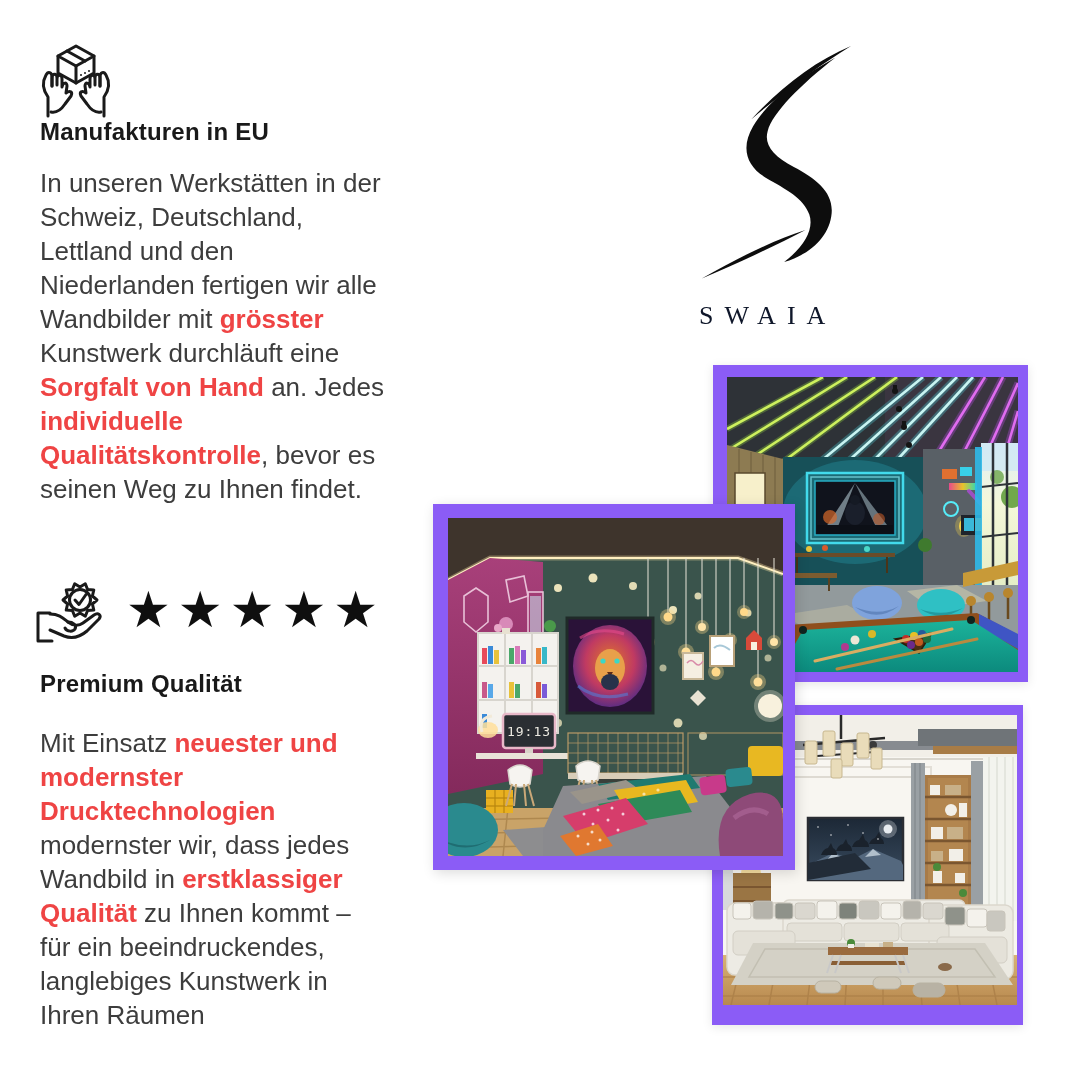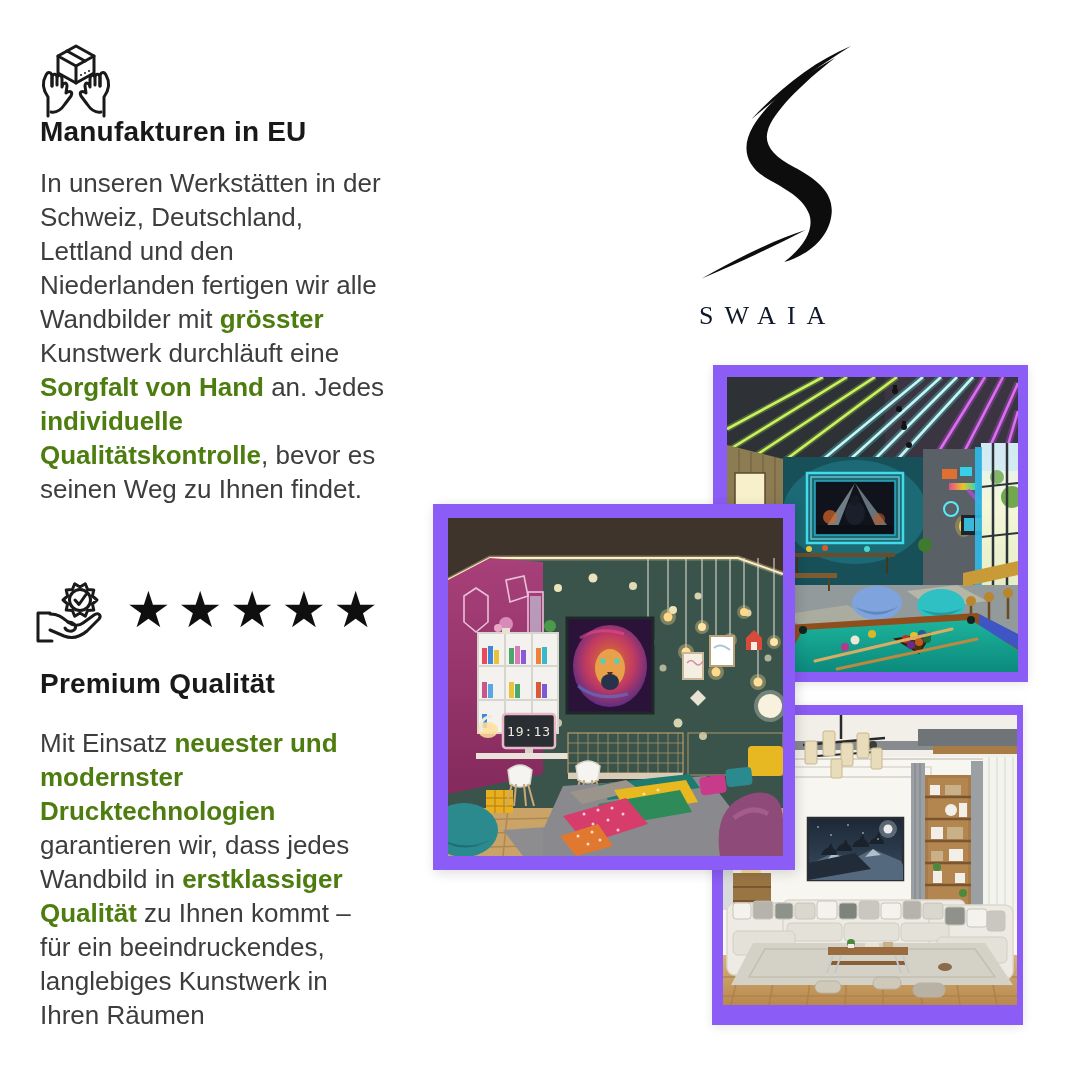--- a/index.html
+++ b/index.html
@@ -1,25 +1,25 @@
 <!DOCTYPE html>
 <html><head>
 <meta charset="utf-8">
 <style>
   html,body{margin:0;padding:0;background:#ffffff;}
   .canvas{position:relative;width:1080px;height:1080px;background:#ffffff;overflow:hidden;
           font-family:"Liberation Sans",sans-serif;}
-  .heading{position:absolute;left:40px;font-weight:700;color:#191919;letter-spacing:.2px;font-size:28px;line-height:40px;}
+  .heading{position:absolute;left:40px;font-weight:700;color:#191919;letter-spacing:.2px;font-size:24px;line-height:40px;}
   .h1{top:112px;}
   .h2{top:664px;}
   .para{position:absolute;left:40px;width:445px;font-size:26px;line-height:34px;color:#3d3d3d;}
   .para1{top:166px;}
   .para2{top:726px;}
   .tline{white-space:pre-wrap;}
-  .para .bold{font-weight:700;color:#4d7c0f;}
+  .para .bold{font-weight:700;color:#ef4444;}
   .stars{position:absolute;left:126px;top:584px;font-size:50px;line-height:52px;letter-spacing:7px;
          color:#0f0f0f;font-family:"DejaVu Sans",sans-serif;}
   .icon-box{position:absolute;left:36px;top:40px;}
   .icon-badge{position:absolute;left:34px;top:574px;}
   .logo-s{position:absolute;left:690px;top:42px;}
   .brand-name{position:absolute;left:699px;top:301px;font-family:"Liberation Serif",serif;
               font-size:26px;letter-spacing:11px;color:#0f172a;}
   .card{position:absolute;background:#8b5cf6;box-shadow:0 2px 10px rgba(0,0,0,.10);}
   .card-game{left:713px;top:365px;width:315px;height:317px;z-index:1;}
   .card-bedroom{left:433px;top:504px;width:362px;height:366px;z-index:3;box-shadow:2px 3px 12px rgba(0,0,0,.14);}
@@ -78,21 +78,21 @@
   </div>
 
   <div class="stars">★★★★★</div>
 
   <div class="heading h2">Premium Qualität</div>
 
   <div class="para para2">
       <div class="tline"><span>Mit Einsatz </span><span class="bold">neuester und</span></div>
       <div class="tline"><span class="bold">modernster</span></div>
       <div class="tline"><span class="bold">Drucktechnologien</span></div>
-      <div class="tline"><span>garantieren wir, dass jedes</span></div>
+      <div class="tline"><span>modernster wir, dass jedes</span></div>
       <div class="tline"><span>Wandbild in </span><span class="bold">erstklassiger</span></div>
       <div class="tline"><span class="bold">Qualität</span><span> zu Ihnen kommt –</span></div>
       <div class="tline"><span>für ein beeindruckendes,</span></div>
       <div class="tline"><span>langlebiges Kunstwerk in</span></div>
       <div class="tline"><span>Ihren Räumen</span></div>
     </div>
 
   <div class="logo-s">
     <svg width="165" height="252" viewBox="0 0 170 260">
       <g fill="#0d0d0d">

